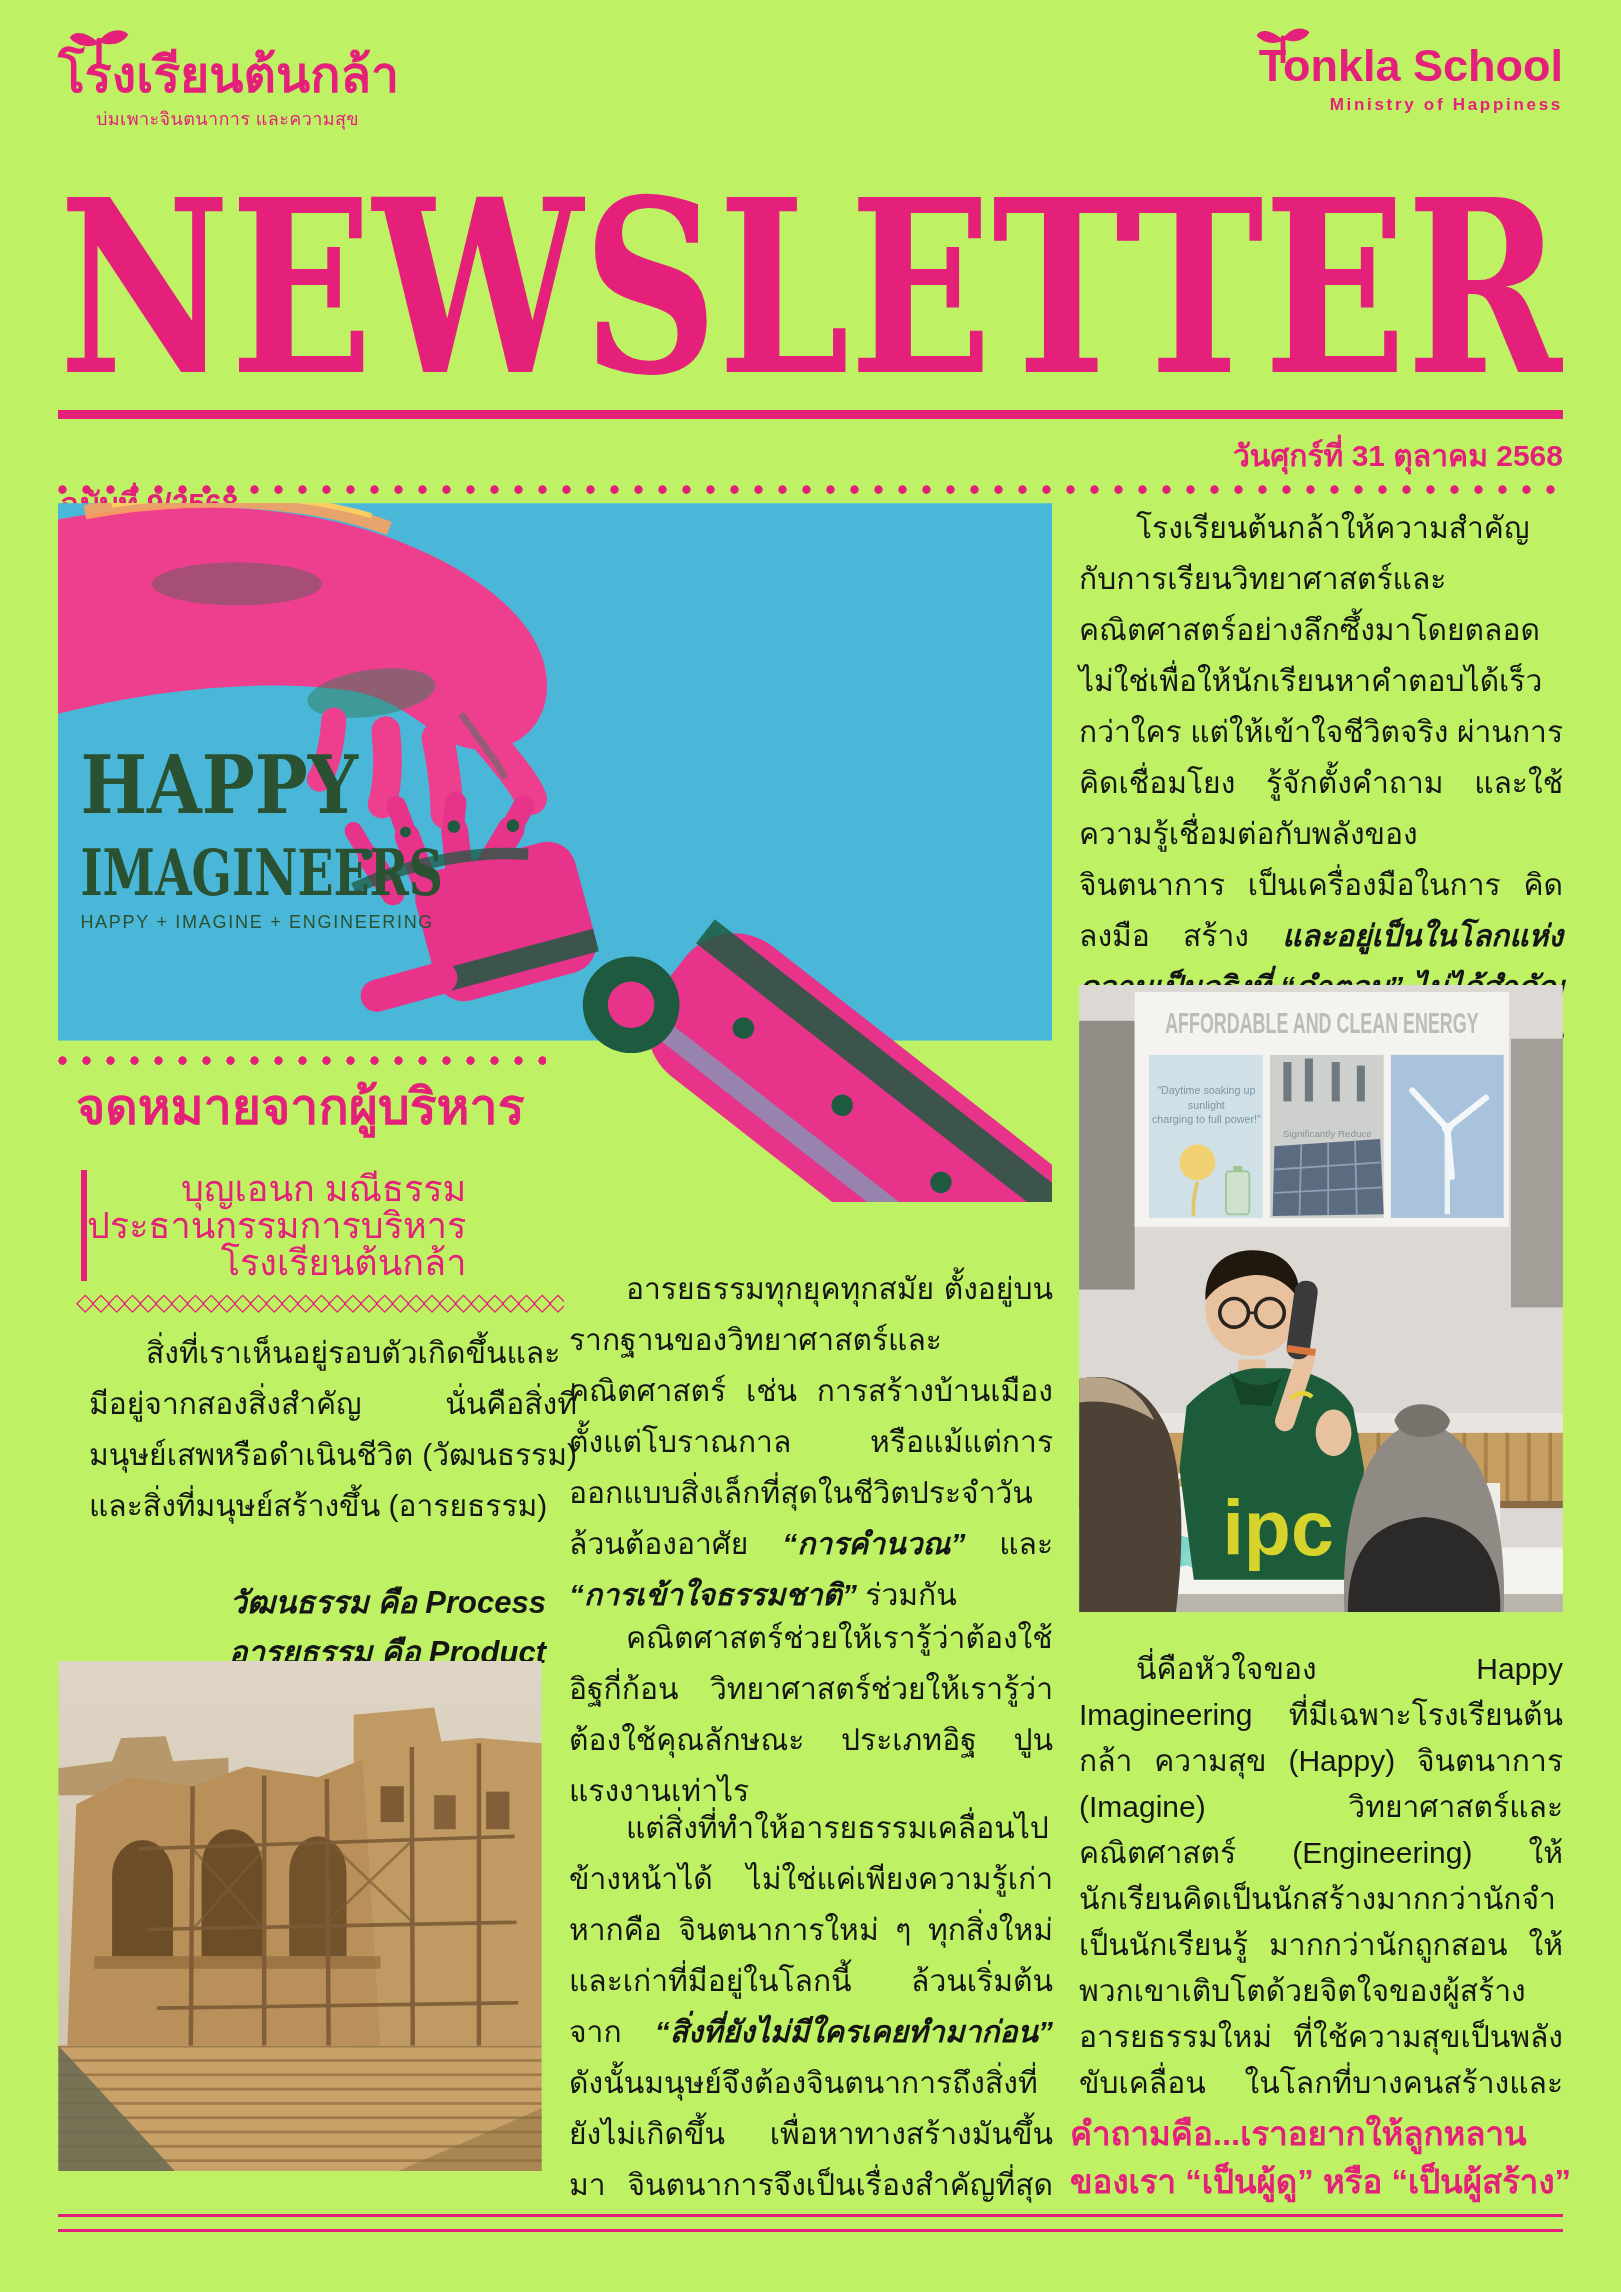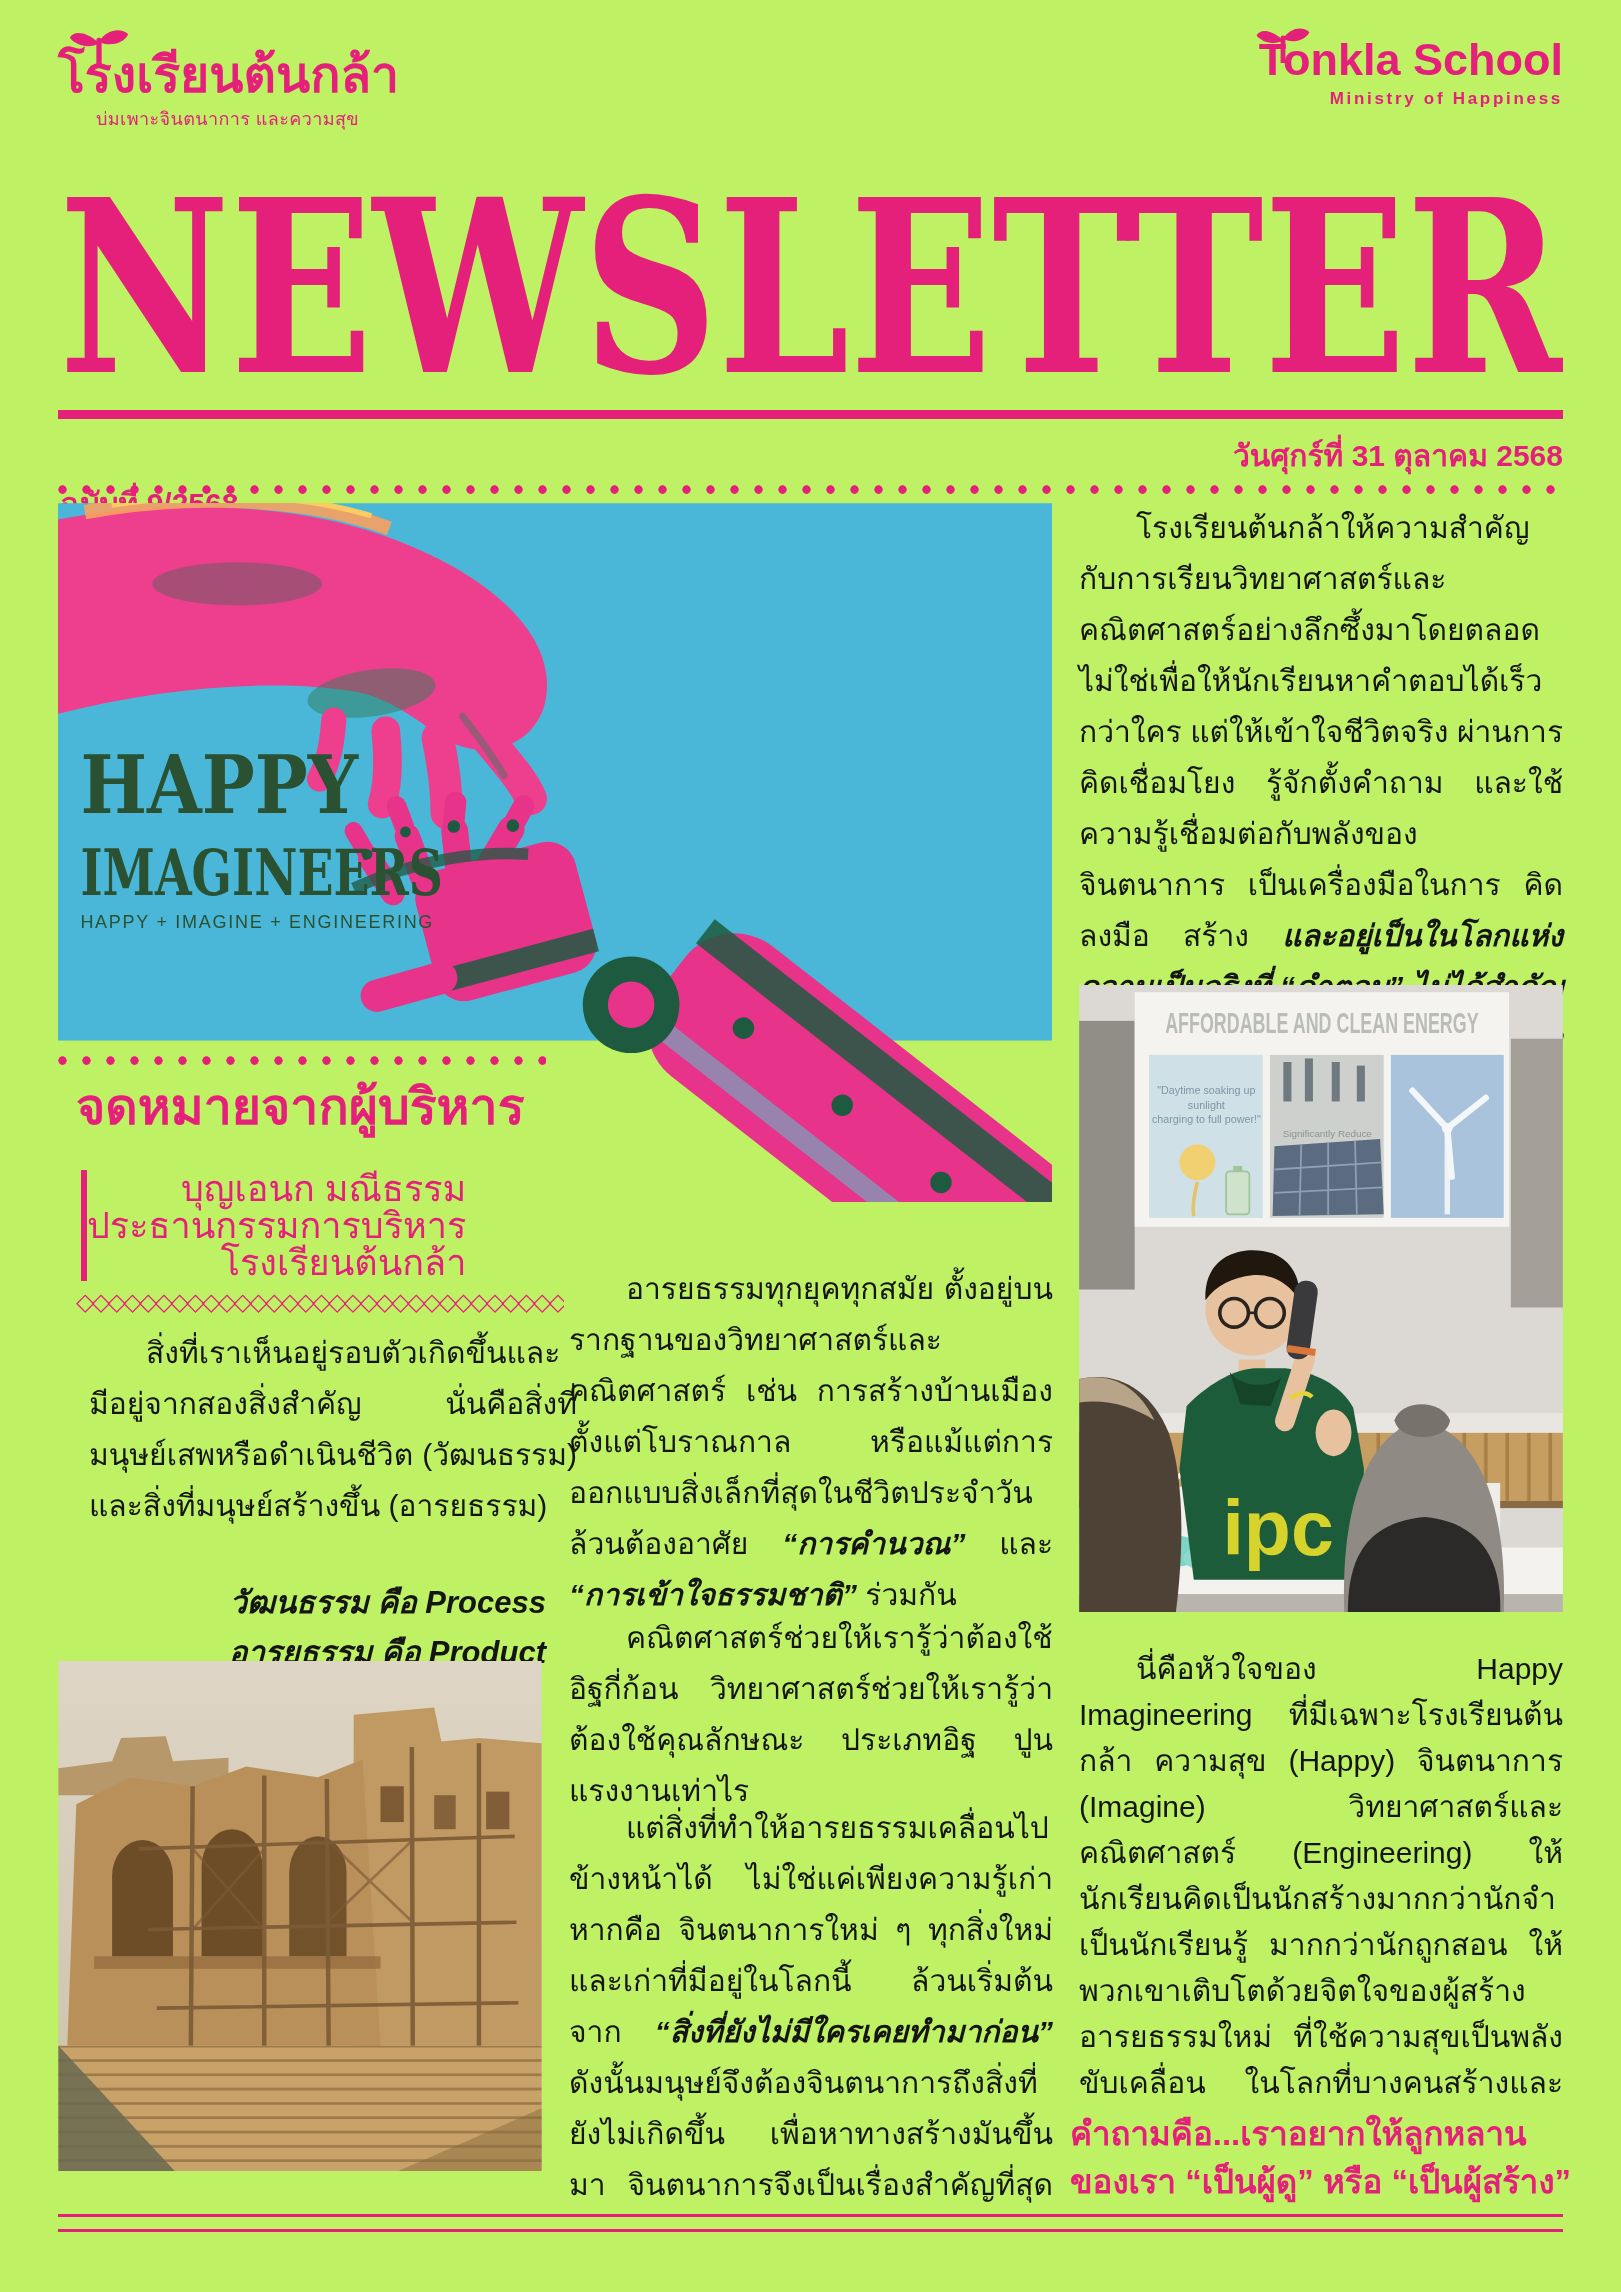--- a/index.html
+++ b/index.html
@@ -51,21 +51,21 @@
     <div class="logo-name" style="margin-top:23px;">โรงเรียนต้นกล้า</div>
     <div class="logo-tagline" style="padding-left:38px;">บ่มเพาะจินตนาการ และความสุข</div>
   </div>
 
   <div class="abs" style="right:58px;top:29px;text-align:right;">
     <svg class="abs" style="left:-3.6px;top:-1.8px;" width="56" height="36" viewBox="0 0 70 44">
       <path d="M35,44 C35,30 35,22 35,13" stroke="#E5207A" stroke-width="6" fill="none" stroke-linecap="round"></path>
       <path d="M35,16 C20,2 6,2 2,10 C10,20 26,22 35,16 Z" fill="#E5207A"></path>
       <path d="M35,14 C44,0 60,-2 68,6 C62,18 44,20 35,14 Z" fill="#E5207A"></path>
     </svg>
-    <div class="logo-right-name" style="margin-top:8px;">Tonkla School</div>
+    <div class="logo-right-name" style="margin-top:14px;">Tonkla School</div>
     <div class="logo-right-tagline">Ministry of Happiness</div>
   </div>
 
   <svg class="abs" style="left:58px;top:188px;" width="1505" height="195" viewBox="0 0 1680 218">
     <text x="0" y="206" font-family="DejaVu Serif, serif" font-weight="bold" font-size="268" fill="#E5207A" textLength="1680" lengthAdjust="spacingAndGlyphs">NEWSLETTER</text>
   </svg>
 
   <div class="abs bar" style="left:58px;top:410px;width:1505px;height:9px;"></div>
 
   <div class="abs issue-text" style="left:60px;top:432px;margin-top:48px;">ฉบับที่ 9/2568</div>

